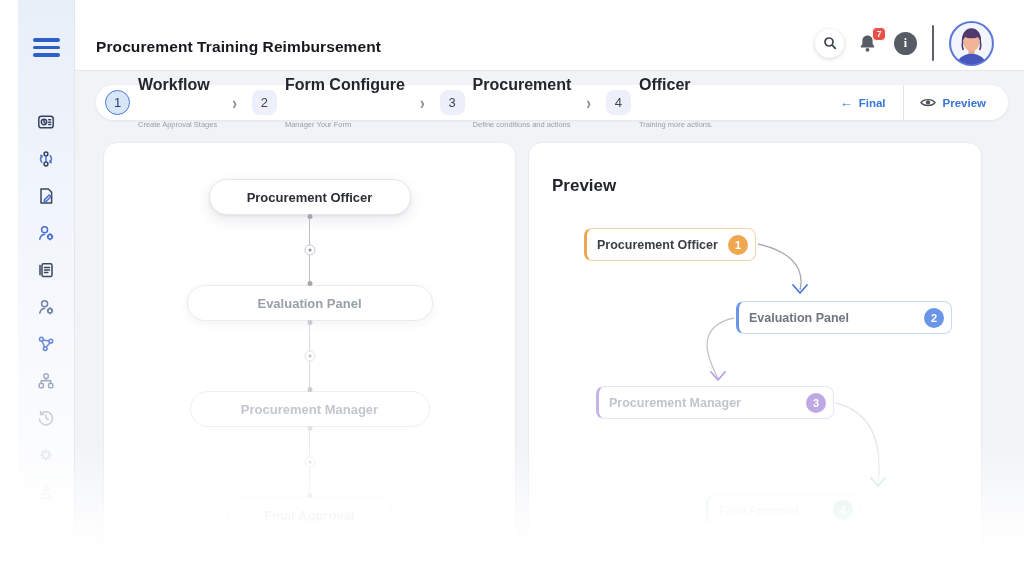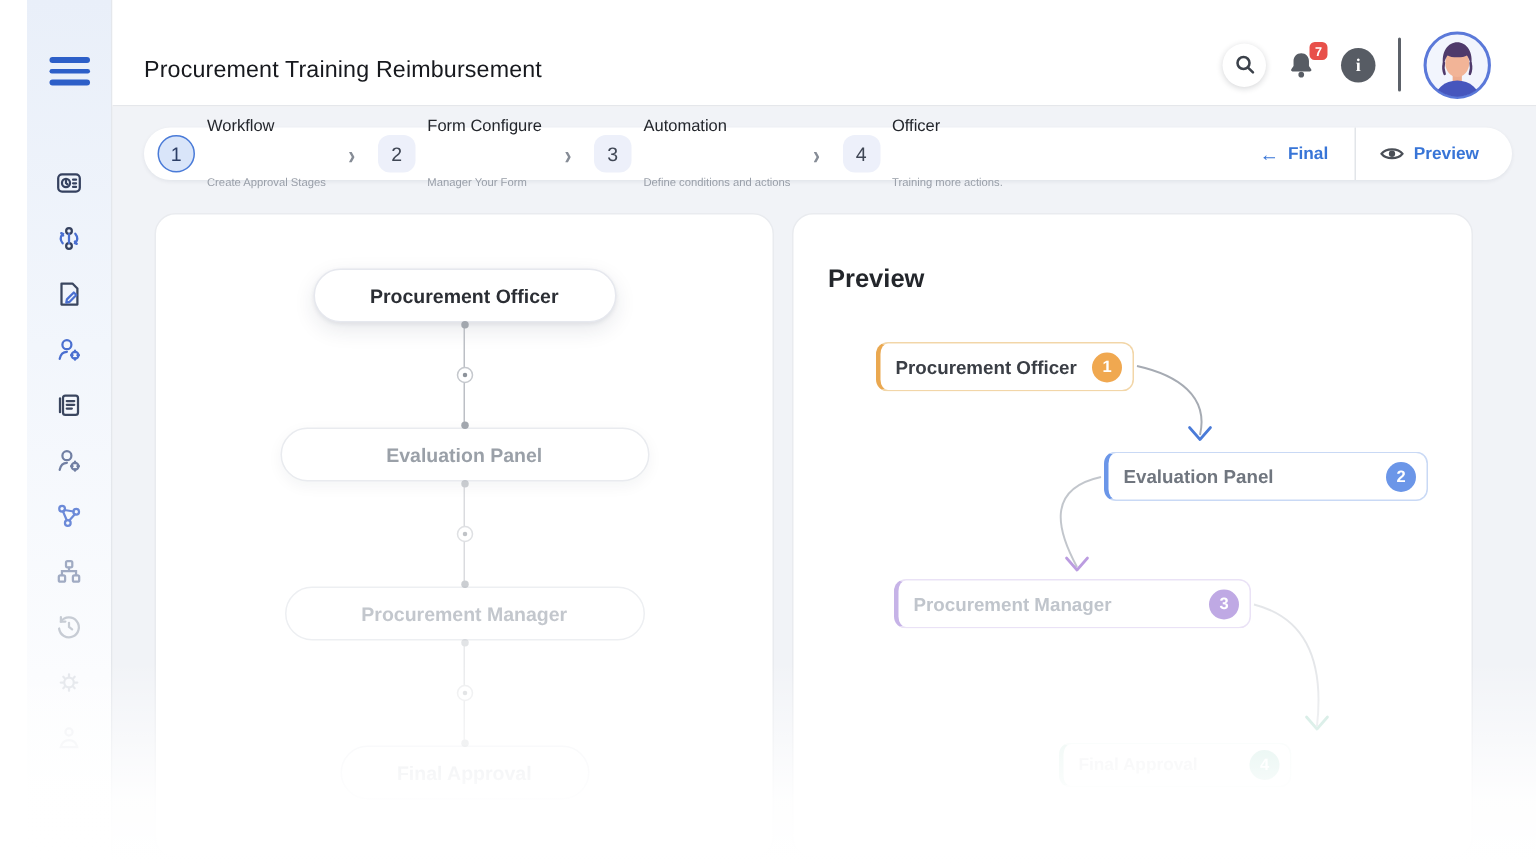--- a/index.html
+++ b/index.html
@@ -14,21 +14,21 @@
   .hamburger { position:absolute; left:15px; top:38px; width:27px; cursor:pointer; }
   .hamburger .bar { height:3.6px; background:#2d5fc8; border-radius:2px; margin-bottom:4px; }
   .side-icons { position:absolute; top:112px; left:0; width:56px;
     display:flex; flex-direction:column; align-items:center; gap:17px; }
   .side-icon { width:20px; height:20px; display:flex; align-items:center; justify-content:center; cursor:pointer; }
   .side-icon svg { width:20px; height:20px; }
 
   
   .header { position:absolute; left:75px; top:0; width:949px; height:71px;
     background:#fff; border-bottom:1px solid #e5e7eb; z-index:2; }
-  .page-title { position:absolute; left:21px; top:38px; font-size:15.5px; font-weight:400;
+  .page-title { position:absolute; left:21px; top:38px; font-size:15.5px; font-weight:700;
     color:#17191e; letter-spacing:.1px;text-align:center; }
   .header-actions { position:absolute; right:29px; top:20px; height:46px;
     display:flex; align-items:center; }
   .icon-btn { cursor:pointer; display:flex; align-items:center; justify-content:center; }
   .search-btn { width:29px; height:29px; border-radius:50%; background:#fff;
     box-shadow:0 1px 4px rgba(20,25,40,.18); margin-right:13px; }
   .bell-wrap { position:relative; margin-right:16px; }
   .notif-badge { position:absolute; top:-6px; right:-8px; min-width:14px; height:14px;
     background:#e8504a; border:1.5px solid #fff; border-radius:4.5px; color:#fff;
     font-size:8.5px; font-weight:700; display:flex; align-items:center; justify-content:center; padding:0 2px; }
@@ -42,21 +42,21 @@
 
   
   .stepper { position:absolute; left:96px; top:85px; width:912px; height:35px; background:#fff;
     border-radius:18px; box-shadow:0 1px 3px rgba(20,30,60,.07); display:flex; align-items:center; z-index:3; }
   .step { display:flex; align-items:center; gap:8px; cursor:pointer; }
   .step:first-child { margin-left:9px; }
   .step-badge { width:25px; height:25px; border-radius:8px; background:#edf0fa; color:#3f4654;
     display:flex; align-items:center; justify-content:center; font-size:13px; flex:0 0 auto; }
   .step.active .step-badge { border-radius:50%; background:#d9e5f9; border:1.5px solid #4a7bd8; color:#2c3e66; }
   .step-texts { display:flex; flex-direction:column; justify-content:center; }
-  .step-title { font-size:11px; font-weight:400; color:#23262c; line-height:1.25; }
+  .step-title { font-size:16px; font-weight:700; color:#23262c; line-height:1.25; }
   .step-sub { font-size:7.5px; color:#989ea8; line-height:1.3;margin-top:25px; }
   .step-chevron { margin:0 15px; color:#868c96; font-size:14px; font-weight:700; transform:scaleY(1.25); }
   .stepper-right { margin-left:auto; display:flex; align-items:center; height:100%; }
   .back-btn { display:flex; align-items:center; gap:6px; color:#3875d7; font-size:11.5px;
     font-weight:700; margin-right:17px; cursor:pointer; }
   .back-arrow { font-size:13px; line-height:1; }
   .preview-btn { border-left:1px solid #e2e5e9; height:100%; display:flex; align-items:center;
     gap:7px; padding:0 22px 0 16px; cursor:pointer; color:#3875d7; font-size:11.5px; font-weight:700; }
 
   
@@ -252,21 +252,21 @@
       <div class="step-badge">2</div>
       <div class="step-texts">
         <div class="step-title">Form Configure</div>
         <div class="step-sub">Manager Your Form</div>
       </div>
     </div>
     <div class="step-chevron">›</div>
     <div class="step">
       <div class="step-badge">3</div>
       <div class="step-texts">
-        <div class="step-title">Automation</div>
+        <div class="step-title">Procurement</div>
         <div class="step-sub">Define conditions and actions</div>
       </div>
     </div>
     <div class="step-chevron">›</div>
     <div class="step">
       <div class="step-badge">4</div>
       <div class="step-texts">
         <div class="step-title">Officer</div>
         <div class="step-sub">Training more actions.</div>
       </div>

